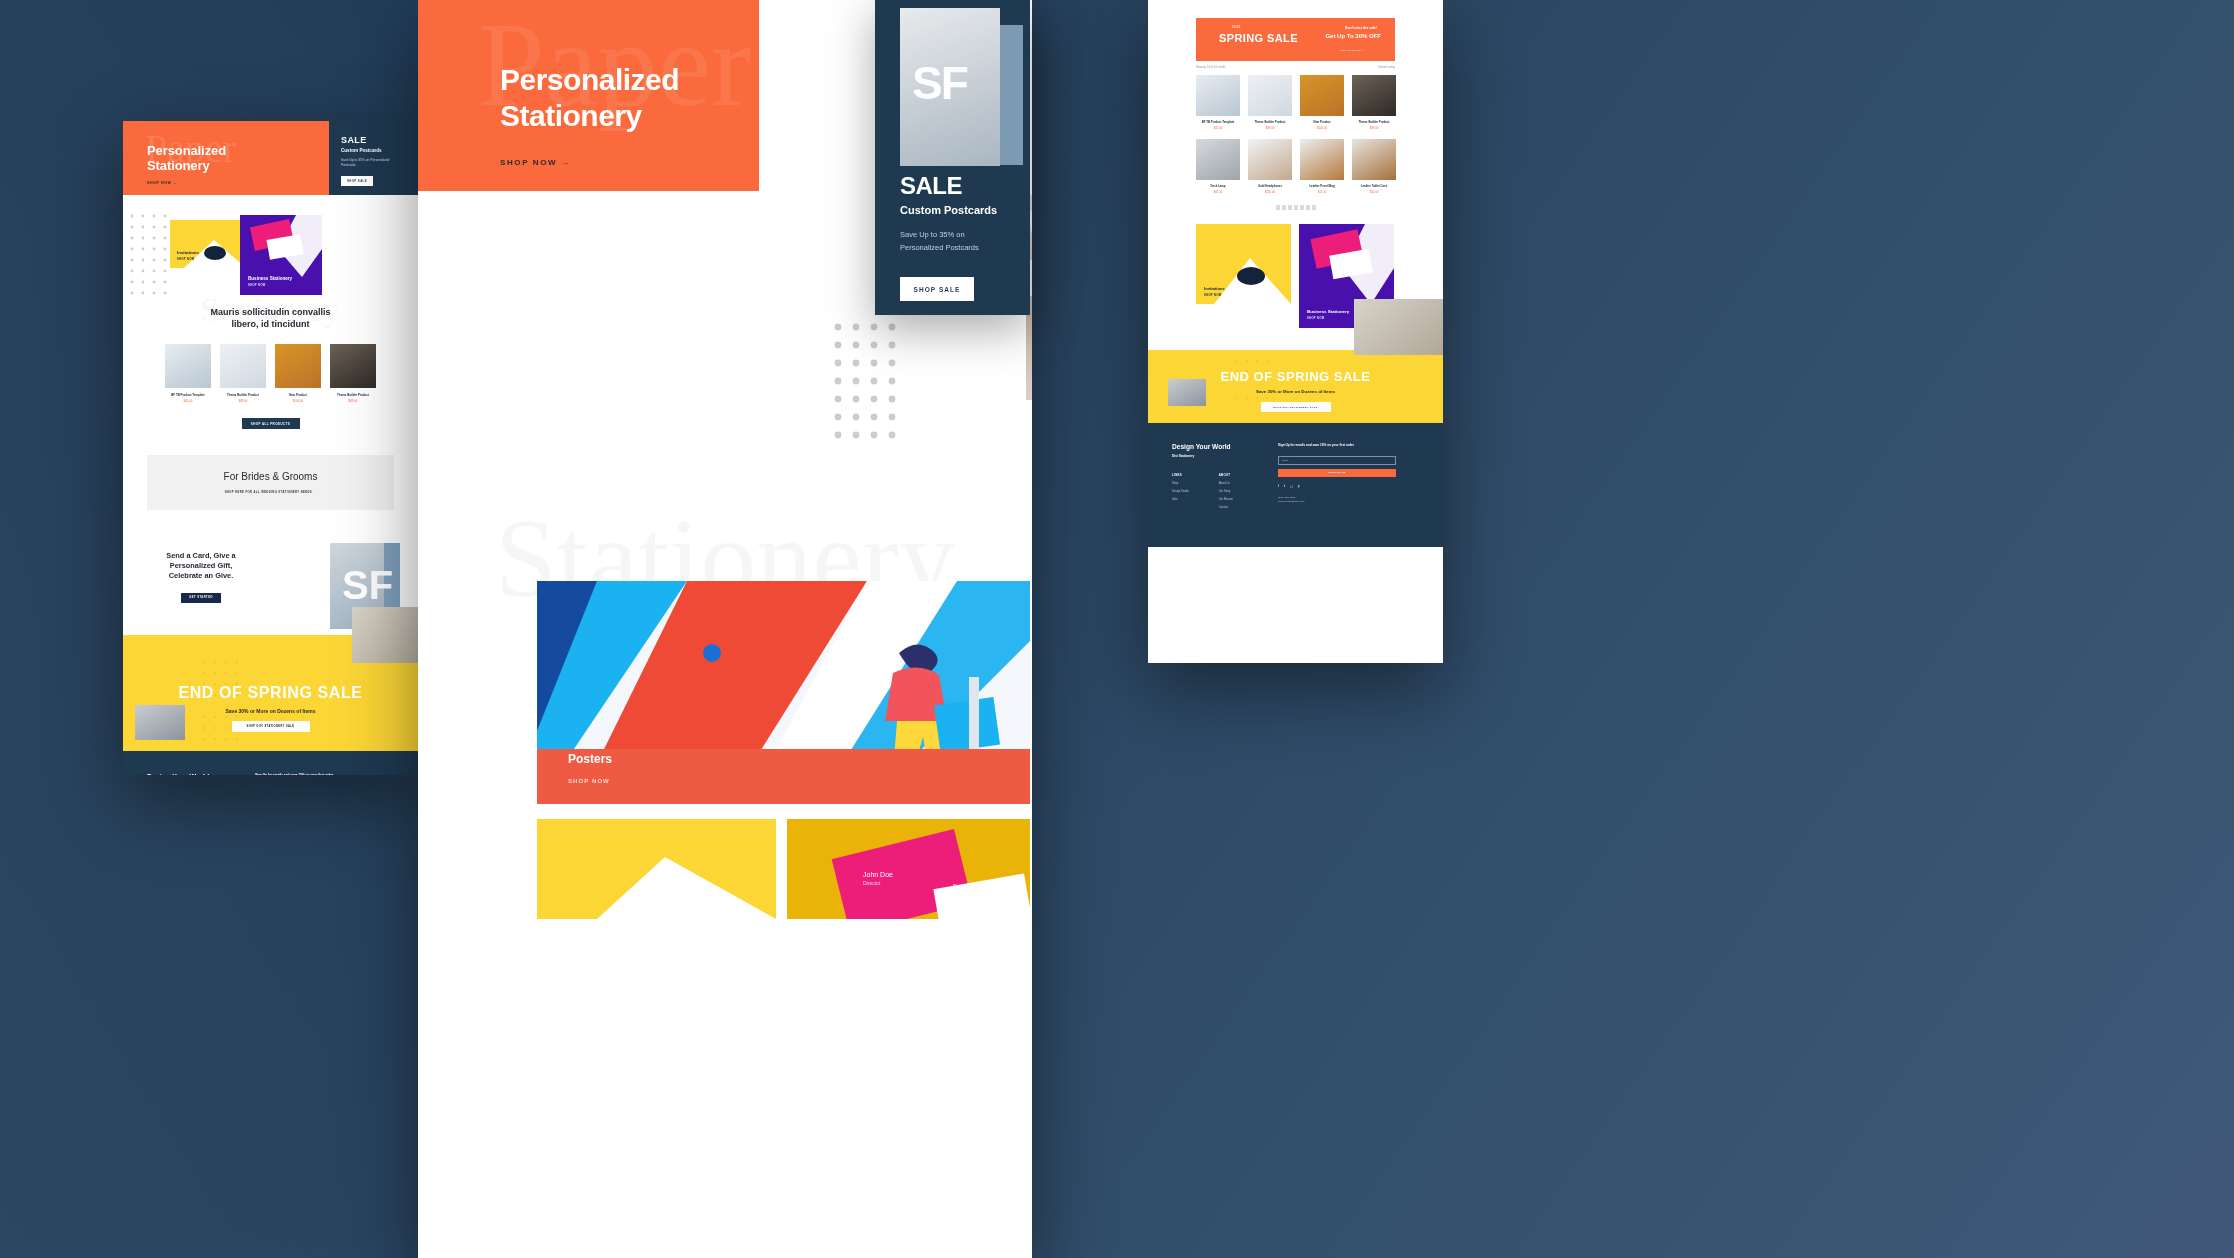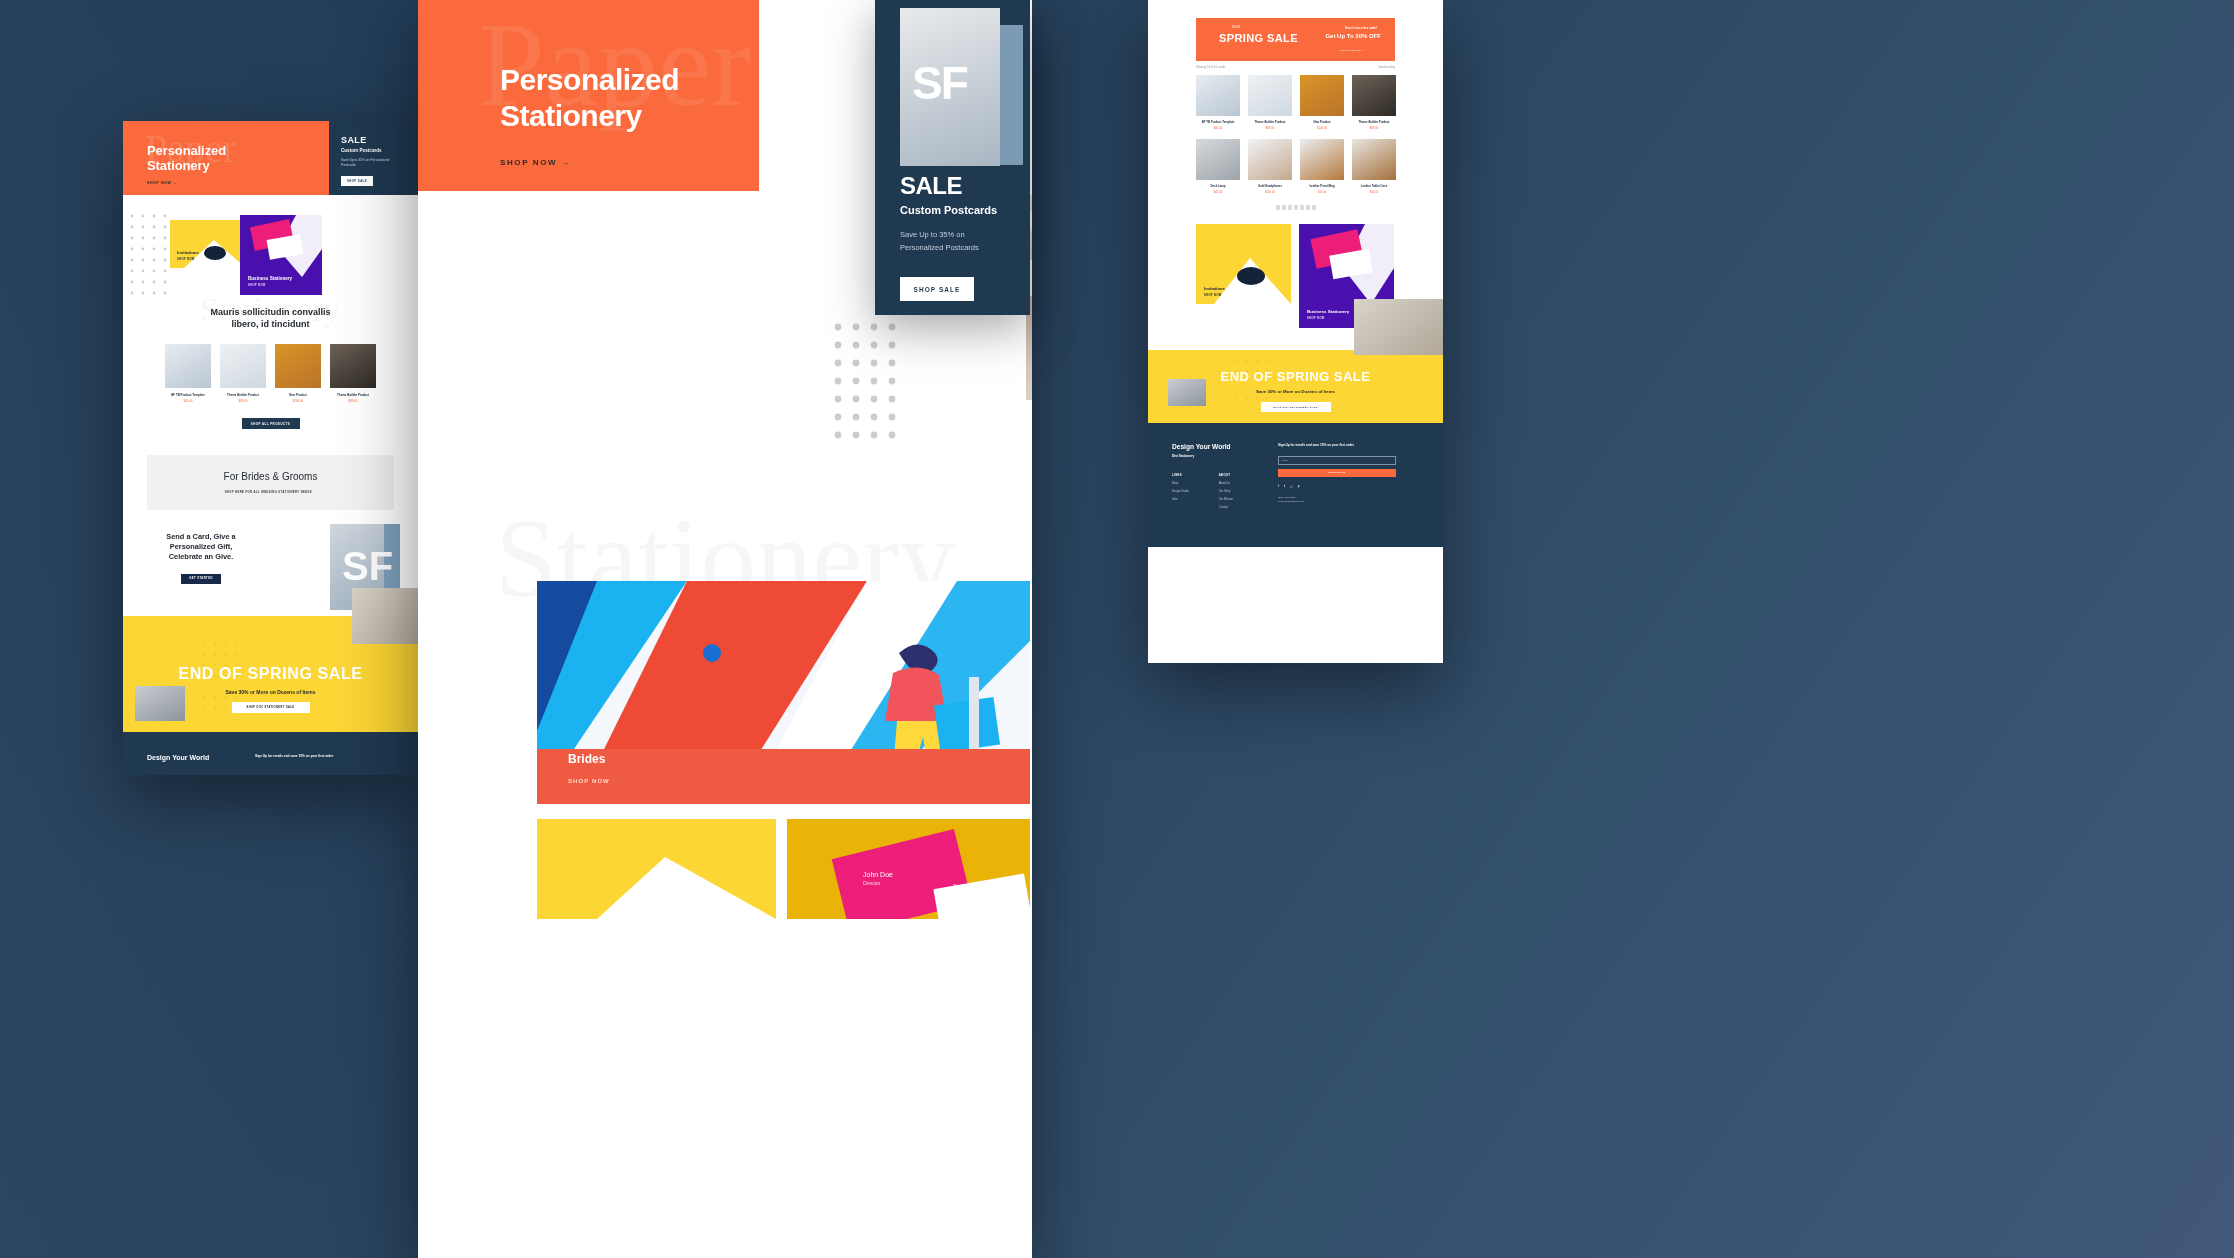--- a/index.html
+++ b/index.html
@@ -49,21 +49,21 @@
   .lp-prod { width:46px; }
   .lp-prod .img { width:46px; height:44px; background:#dfe3e8; }
   .lp-prod .nm { font-size:2.9px; font-weight:700; color:#25303f; text-align:center; margin-top:5px; }
   .lp-prod .pr { font-size:2.9px; color:#fa6a3c; text-align:center; margin-top:2px; }
   .lp-shopall { margin:15px auto 0; background:#1f3951; width:58px; height:11px; display:flex; align-items:center; justify-content:center; font-size:2.9px; color:#fff; }
 
   .lp-brides { margin:26px 24px 0; background:#f1f1f1; height:55px; display:flex; flex-direction:column; align-items:center; justify-content:center; }
   .lp-brides h3 { font-size:10px; font-weight:400; color:#252b33; }
   .lp-brides .sn { font-size:2.7px; color:#333; margin-top:9px; }
 
-  .lp-send { margin-top:14px; position:relative; height:86px; }
+  .lp-send { margin-top:33px; position:relative; height:86px; }
   .lp-send .txt { position:absolute; left:24px; top:8px; width:108px; text-align:center; }
   .lp-send .txt h3 { font-size:7.4px; font-weight:700; color:#252b33; line-height:1.35; }
   .lp-send .btn { margin:12px auto 0; background:#16294a; width:40px; height:10px; display:flex; align-items:center; justify-content:center; font-size:2.7px; color:#fff; }
   .lp-send .ph { position:absolute; right:18px; top:0; width:70px; height:86px; background:linear-gradient(160deg,#cfd6dd,#9fb1c0); }
 
   .lp-eos { margin-top:6px; position:relative; height:116px; background:#fcd635; }
   .lp-eos h2 { position:absolute; left:0; right:0; top:49px; text-align:center; font-size:16px; font-weight:700; color:#fff; letter-spacing:.6px; }
   .lp-eos .sn { position:absolute; left:0; right:0; top:73px; text-align:center; font-size:5px; font-weight:700; color:#2a2a2a; }
   .lp-eos .btn { position:absolute; left:50%; transform:translateX(-50%); top:86px; background:#fff; width:78px; height:11px; display:flex; align-items:center; justify-content:center; font-size:2.6px; color:#222; }
   .lp-eos .ph-tr { position:absolute; right:-26px; top:-28px; width:92px; height:56px; background:linear-gradient(140deg,#d8d3c8,#b0a699); }
@@ -394,21 +394,21 @@
       <circle cx="377" cy="108" r="10" fill="#ffd83b"></circle>
 
       <path d="M362 72 q18 -16 34 -2 q10 10 -2 20 q-16 10 -32 -18z" fill="#2b2f6b"></path>
       <path d="M356 92 q26 -12 46 2 l8 46 h-62z" fill="#f2545b"></path>
       <path d="M360 140 l46 0 l6 50 h-20 l-6 -34 l-10 34 h-20z" fill="#ffd83b"></path>
       <rect x="400" y="120" width="60" height="48" fill="#1ab2f0" transform="rotate(-8 430 144)"></rect>
       <rect x="432" y="96" width="10" height="96" fill="#dfe6ed"></rect>
       <rect x="100" y="168" width="393" height="55" fill="#ee5b42"></rect>
       <rect x="0" y="168" width="120" height="55" fill="#ee5b42"></rect>
     </svg>
-    <div class="nm">Brides</div>
+    <div class="nm">Posters</div>
     <div class="sn">SHOP NOW</div>
   </div>
 
   <div id="center-card-y">
     <svg width="239" height="100" style="position:absolute;left:0;top:0;">
       <polygon points="60,100 128,38 239,100" fill="#fff"></polygon>
     </svg>
   </div>
   <div id="center-card-p">
     <svg width="243" height="100" style="position:absolute;left:0;top:0;">

